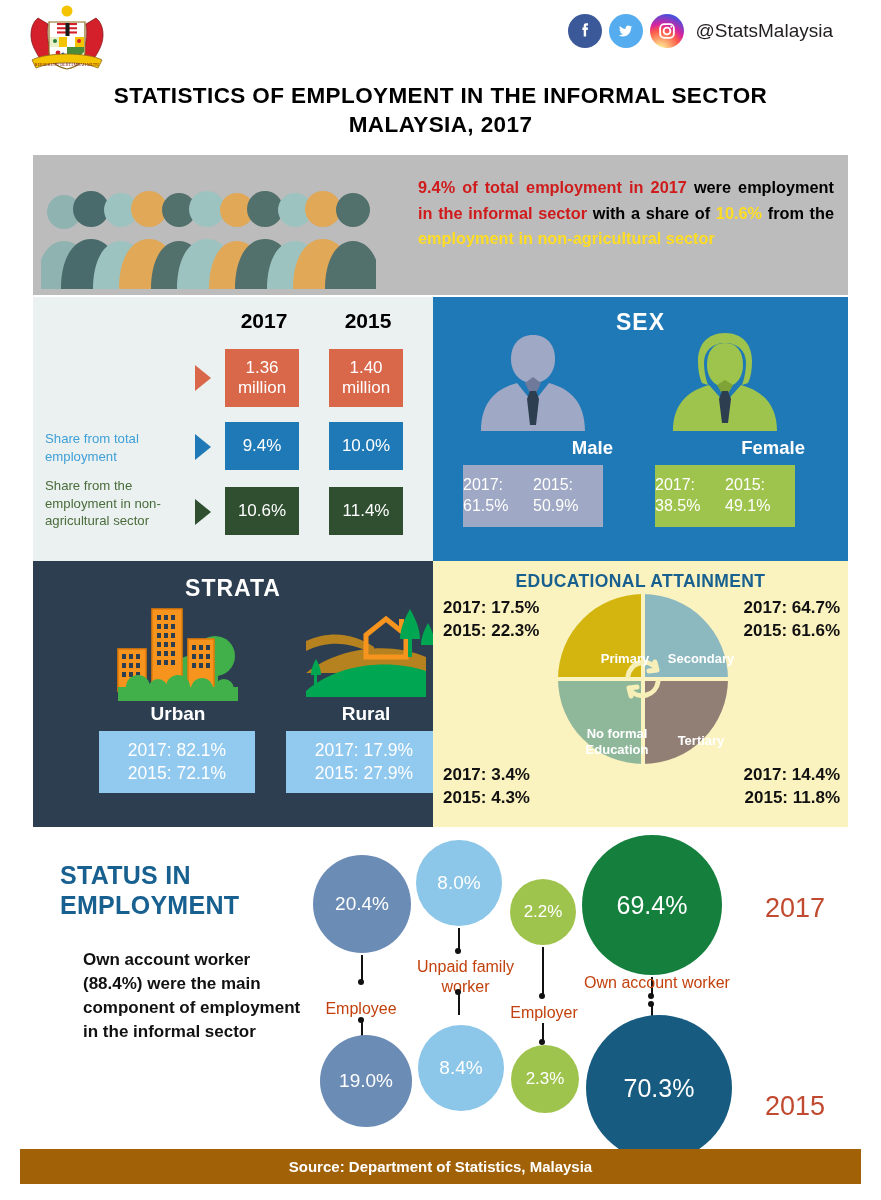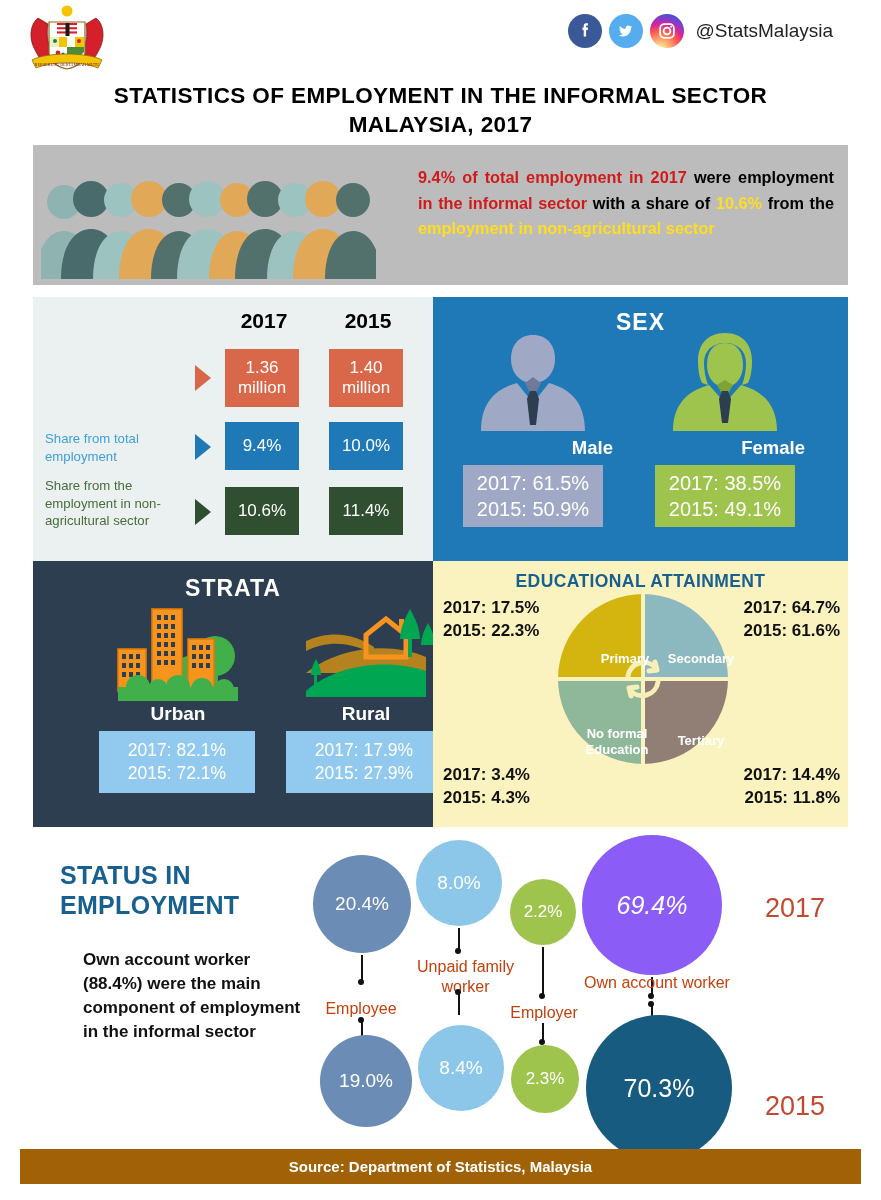--- a/index.html
+++ b/index.html
@@ -22,41 +22,41 @@
   .sic.fb { background:#3b5998; }
   .sic.tw { background:#55acee; }
   .sic.ig { background: radial-gradient(circle at 30% 107%, #fdf497 0%, #fdf497 5%, #fd5949 45%, #d6249f 60%, #285AEB 90%); }
   .handle { font-size:19px; color:#231f20; margin-left:4px; }
 
   
   .maintitle { position:absolute; left:0; top:82px; width:881px; text-align:center;
     font-size:22.5px; font-weight:bold; color:#000; line-height:1.28; letter-spacing:0.4px; }
 
   
-  .banner { position:absolute; left:33px; top:145px; width:815px; height:140px; background:#bcbcbc; }
+  .banner { position:absolute; left:33px; top:155px; width:815px; height:140px; background:#bcbcbc; }
   .people { position:absolute; left:8px; bottom:0px; width:335px; height:118px; }
   .banner-text { position:absolute; left:385px; top:20px; right:14px;
     font-size:16.3px; font-weight:bold; color:#000; line-height:1.58; text-align:justify; }
   .red { color:#cf1b1b; }
   .yellow { color:#ffdd22; }
 
   
   .tablepanel { position:absolute; left:33px; top:297px; width:400px; height:264px; background:#eaf1f0; }
   .yr-head { position:absolute; font-size:21px; font-weight:bold; color:#000; text-align:center; width:70px; }
   .trow-label { position:absolute; font-size:13.2px; line-height:1.34; }
   .arrow { position:absolute; width:0; height:0; border-top:13px solid transparent; border-bottom:13px solid transparent; }
   .cell { position:absolute; width:74px; height:58px; display:flex; align-items:center; justify-content:center;
     color:#fff; font-size:17px; line-height:1.17; text-align:center; }
 
   
   .sexpanel { position:absolute; left:433px; top:297px; width:415px; height:264px; background:#1f79b7; }
   .panel-title { position:absolute; width:100%; text-align:center; color:#fff; font-size:23px; font-weight:bold; letter-spacing:1px; }
   .sexlabel { position:absolute; color:#fff; font-size:18.5px; font-weight:bold; text-align:right; width:160px; }
-  .sexbox { position:absolute; width:140px; height:62px; display:flex; flex-direction:column; align-items:center; justify-content:center;
-    color:#fff; font-size:20px; line-height:1.3; }
+  .sexbox { position:absolute; width:140px; height:62px; display:flex; flex-direction:row; align-items:center; justify-content:center;
+    color:#fff; font-size:16px; line-height:1.3; }
   .sexbox.m { background:#9fa8c4; }
   .sexbox.f { background:#9fc44e; }
 
   
   .strata { position:absolute; left:33px; top:561px; width:400px; height:266px; background:#2c3e50; }
   .stralabel { position:absolute; color:#fff; font-size:19px; font-weight:bold; text-align:center; width:160px; }
   .strabox { position:absolute; width:156px; height:62px; background:#92c9ef; display:flex; flex-direction:column;
     align-items:center; justify-content:center; color:#fff; font-size:17.5px; line-height:1.32; }
 
   
@@ -372,21 +372,21 @@
   <div class="status">
     <div class="st-title">
       <span>STATUS IN</span><br>
       <span>EMPLOYMENT</span>
     </div>
     <div class="st-body">Own account worker (88.4%) were the main component of employment in the informal sector</div>
 
     <div class="bub" style="left:313px; top:22px; width:98px; height:98px; background:#6b8cb5; font-size:19px;">20.4%</div>
     <div class="bub" style="left:416px; top:7px; width:86px; height:86px; background:#8cc6e8; font-size:19px;">8.0%</div>
     <div class="bub" style="left:510px; top:46px; width:66px; height:66px; background:#9fc44e; font-size:17px;">2.2%</div>
-    <div class="bub" style="left:582px; top:2px; width:140px; height:140px; background:#8b5cf6; font-size:25px;font-style:italic;">69.4%</div>
+    <div class="bub" style="left:582px; top:2px; width:140px; height:140px; background:#15803d; font-size:25px;">69.4%</div>
     <div class="yrtag" style="left:765px; top:60px;">2017</div>
 
     <div class="stem" style="left:361px; top:122px; height:26px;"></div>
     <div class="dot" style="left:358px; top:146px;"></div>
     <div class="stem" style="left:458px; top:95px; height:22px;"></div>
     <div class="dot" style="left:455px; top:115px;"></div>
     <div class="stem" style="left:542px; top:114px; height:48px;"></div>
     <div class="dot" style="left:539px; top:160px;"></div>
     <div class="stem" style="left:651px; top:144px; height:18px;"></div>
     <div class="dot" style="left:648px; top:160px;"></div>

